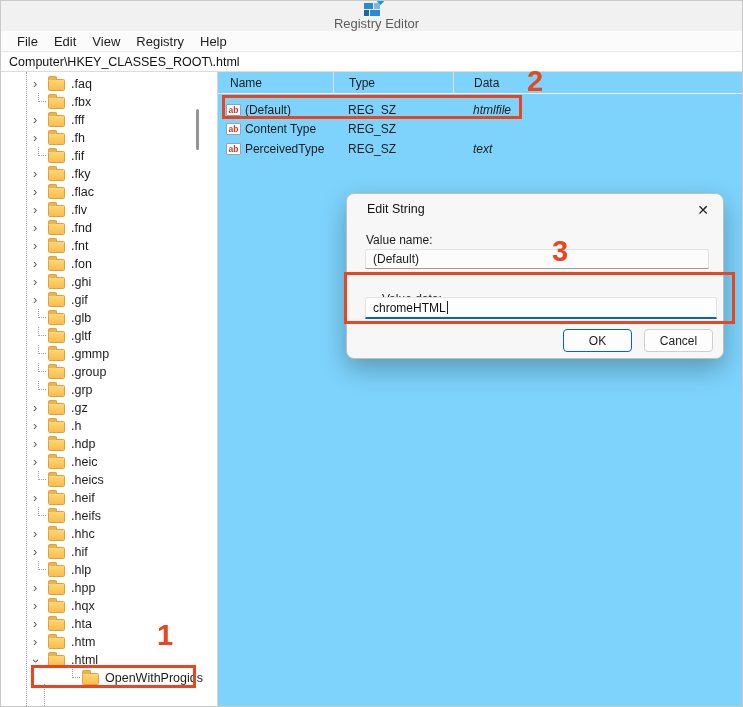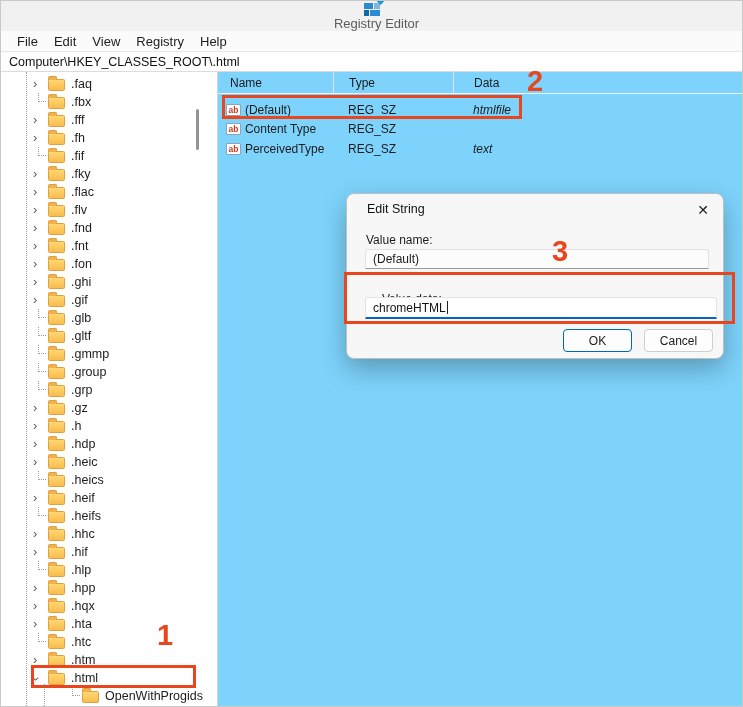--- a/index.html
+++ b/index.html
@@ -325,27 +325,20 @@
           </div>
           <div class="tree-row d0">
             <span class="gutter">
               <span class="chev">›</span>
             </span>
             <span class="folder"></span>
             <span class="tree-label">.hta</span>
           </div>
           <div class="tree-row d0">
             <span class="gutter">
-              <span class="branch"></span>
-            </span>
-            <span class="folder"></span>
-            <span class="tree-label">.htc</span>
-          </div>
-          <div class="tree-row d0">
-            <span class="gutter">
               <span class="chev">›</span>
             </span>
             <span class="folder"></span>
             <span class="tree-label">.htm</span>
           </div>
           <div class="tree-row d0">
             <span class="gutter">
               <span class="chev open">›</span>
             </span>
             <span class="folder"></span>

